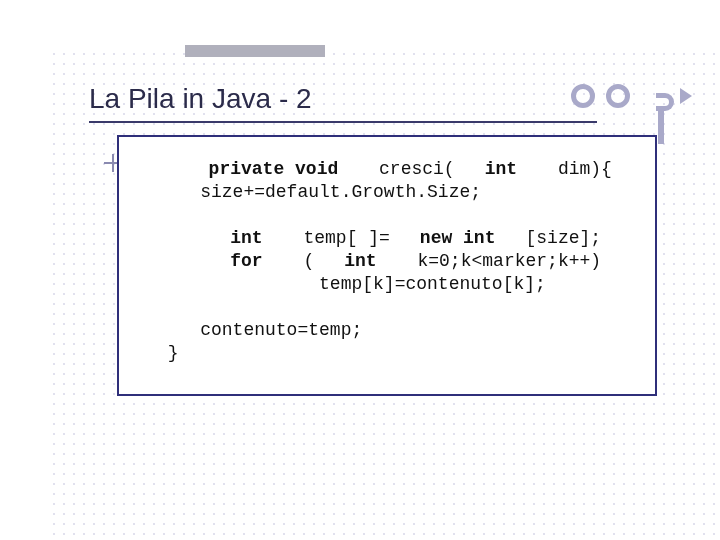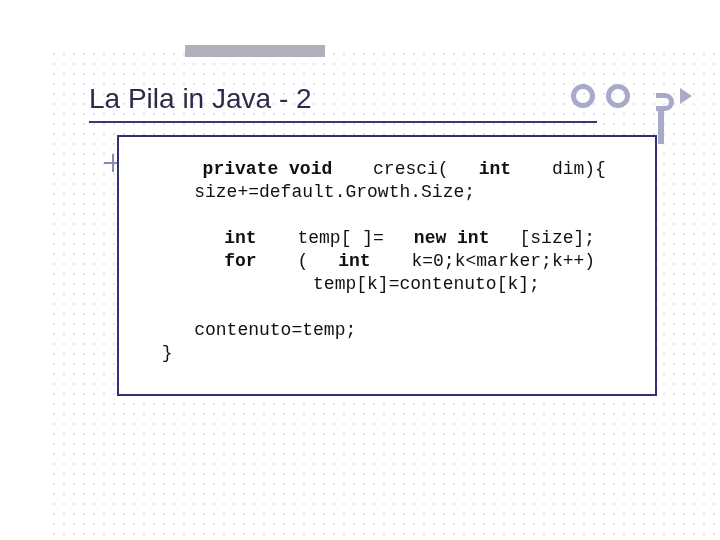--- a/index.html
+++ b/index.html
@@ -86,21 +86,21 @@
   }
   .corner .h { position: absolute; top: 8px; left: 0; width: 18px; height: 2px; background: #8a8ab0; }
   .corner .v { position: absolute; top: 0; left: 8px; width: 2px; height: 18px; background: #8a8ab0; }
   .codebox {
     position: absolute;
     top: 90px; left: 72px;
     width: 540px;
     min-height: 246px;
     background: #ffffff;
     border: 2px solid #2f2f7a;
-    padding: 6px 10px 14px 2px;
+    padding: 6px 10px 14px 8px;
   }
   .code {
     font-family: "Courier New", Courier, monospace;
     font-size: 18px;
     line-height: 1.28;
     color: #111;
     white-space: pre;
   }
   .kw { font-weight: bold; }
 </style>

